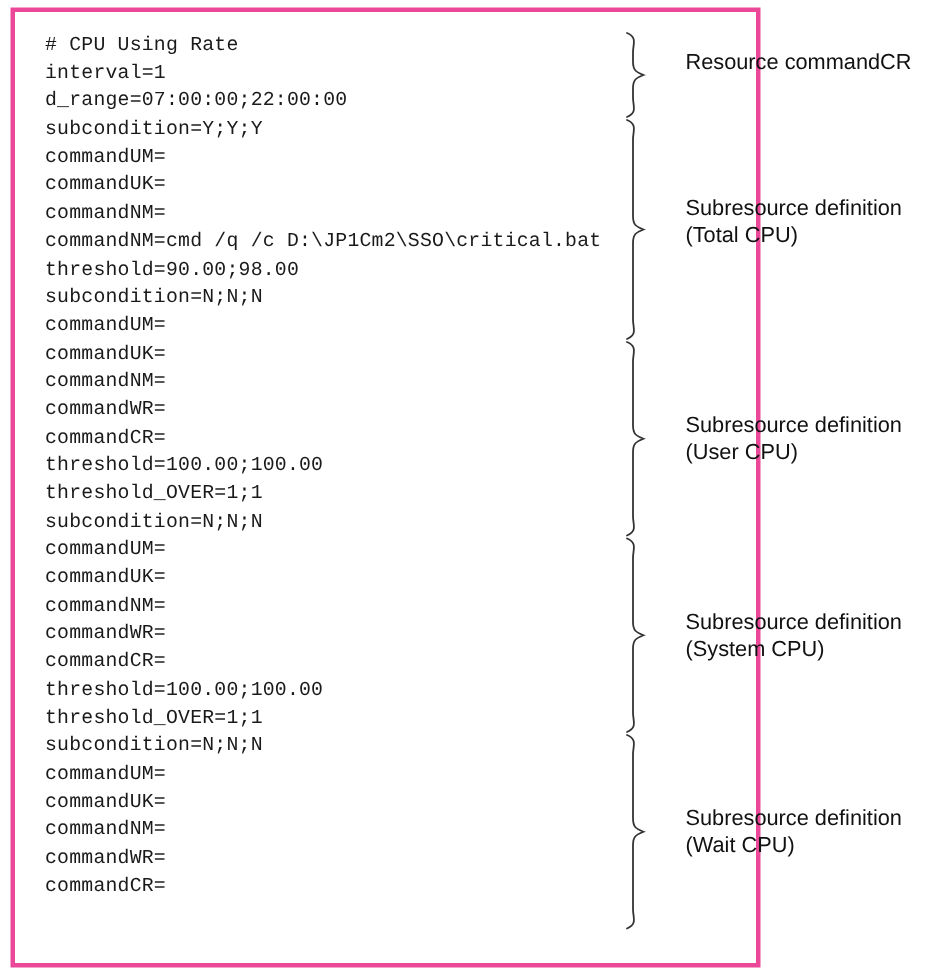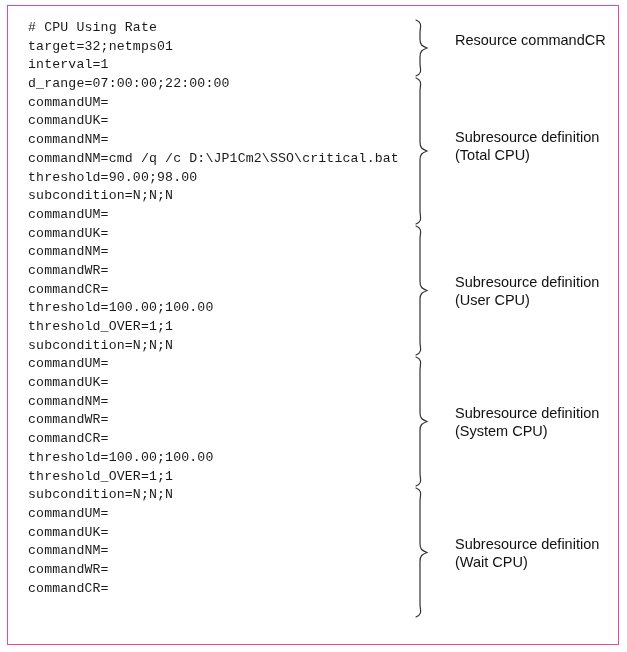--- a/index.html
+++ b/index.html
@@ -13,24 +13,24 @@
     position: relative;
     overflow: hidden;
     font-family: "Liberation Sans", sans-serif;
   }
 
   
   #figure-frame {
     position: absolute;
     left: 7px;
     top: 5px;
-    width: 612px;
+    width: 500px;
     height: 640px;
     box-sizing: border-box;
-    border: 1px solid #ec4899;
+    border: 3px solid #ec4899;
     background: #ffffff;
   }
 
   
   #config-listing {
     position: absolute;
     left: 20px;
     top: 13px;
     width: 400px;
   }
@@ -78,23 +78,23 @@
     white-space: pre-line;
   }
 </style>
 </head>
 <body>
 
 <div id="figure-frame">
 
   <div id="config-listing">
       <div class="code-line"># CPU Using Rate</div>
-      <div class="code-line">target=32;netmps01</div>
       <div class="code-line">interval=1</div>
       <div class="code-line">d_range=07:00:00;22:00:00</div>
+      <div class="code-line">subcondition=Y;Y;Y</div>
       <div class="code-line">commandUM=</div>
       <div class="code-line">commandUK=</div>
       <div class="code-line">commandNM=</div>
       <div class="code-line">commandNM=cmd /q /c D:\JP1Cm2\SSO\critical.bat</div>
       <div class="code-line">threshold=90.00;98.00</div>
       <div class="code-line">subcondition=N;N;N</div>
       <div class="code-line">commandUM=</div>
       <div class="code-line">commandUK=</div>
       <div class="code-line">commandNM=</div>
       <div class="code-line">commandWR=</div>

